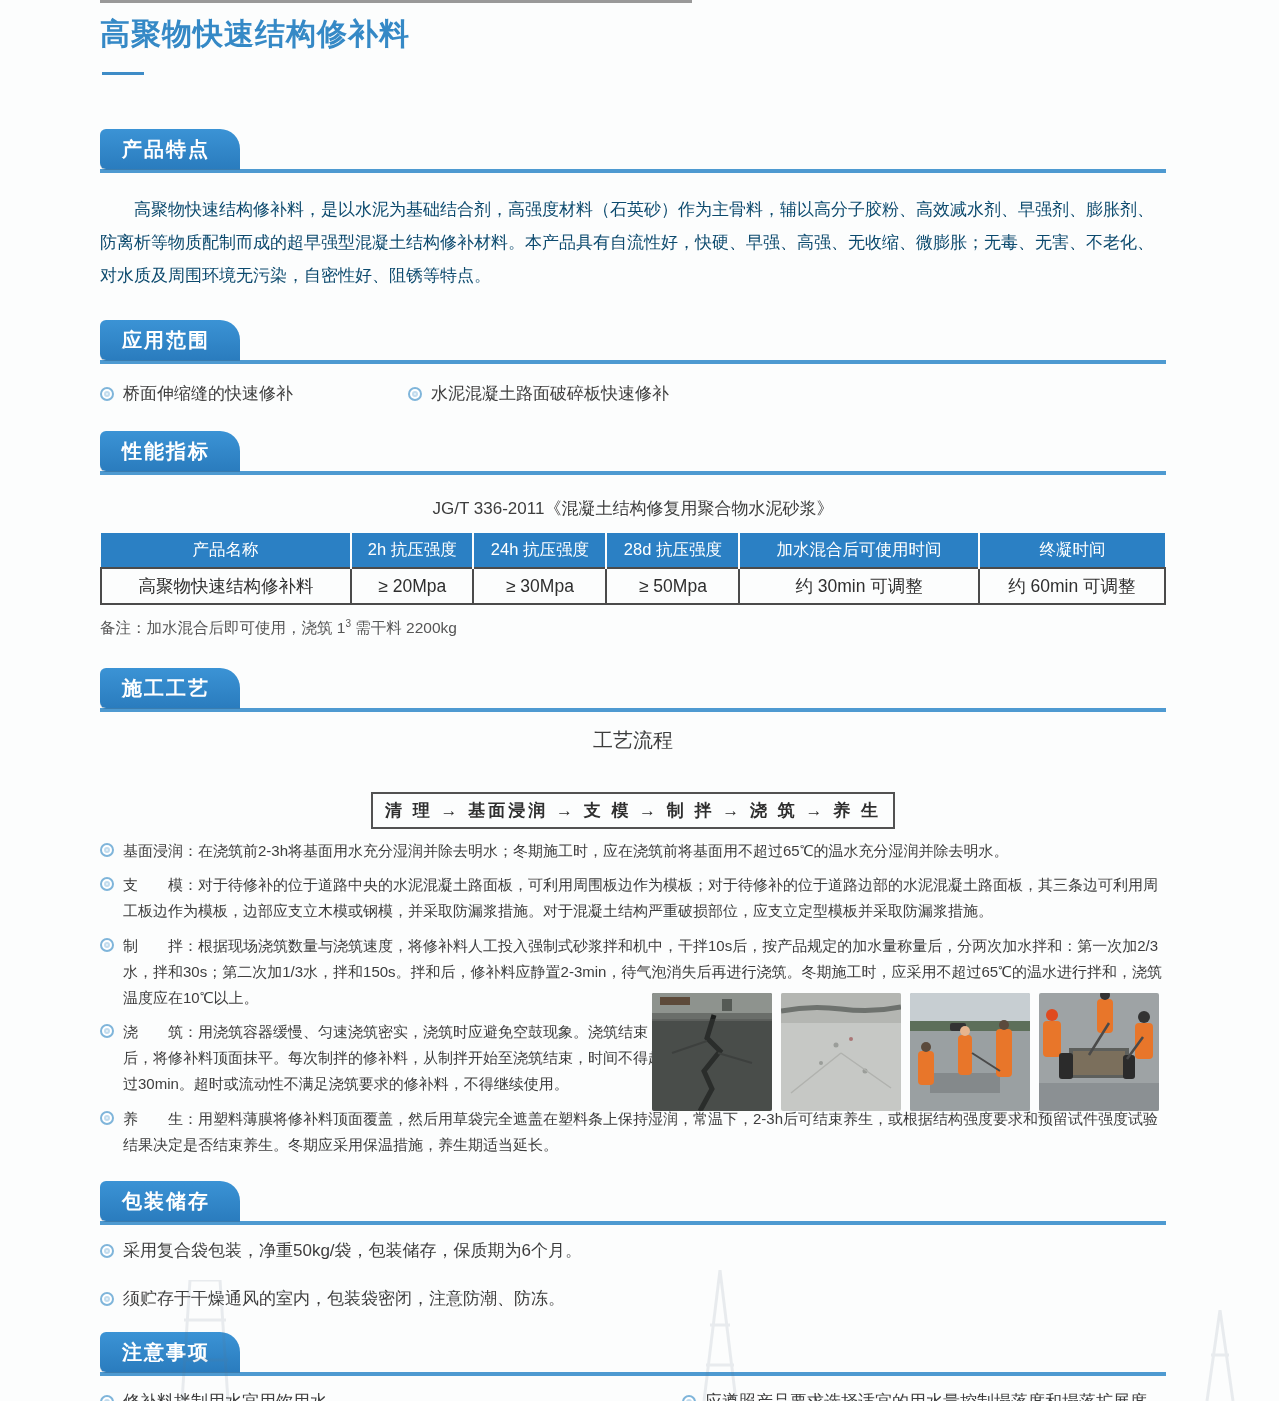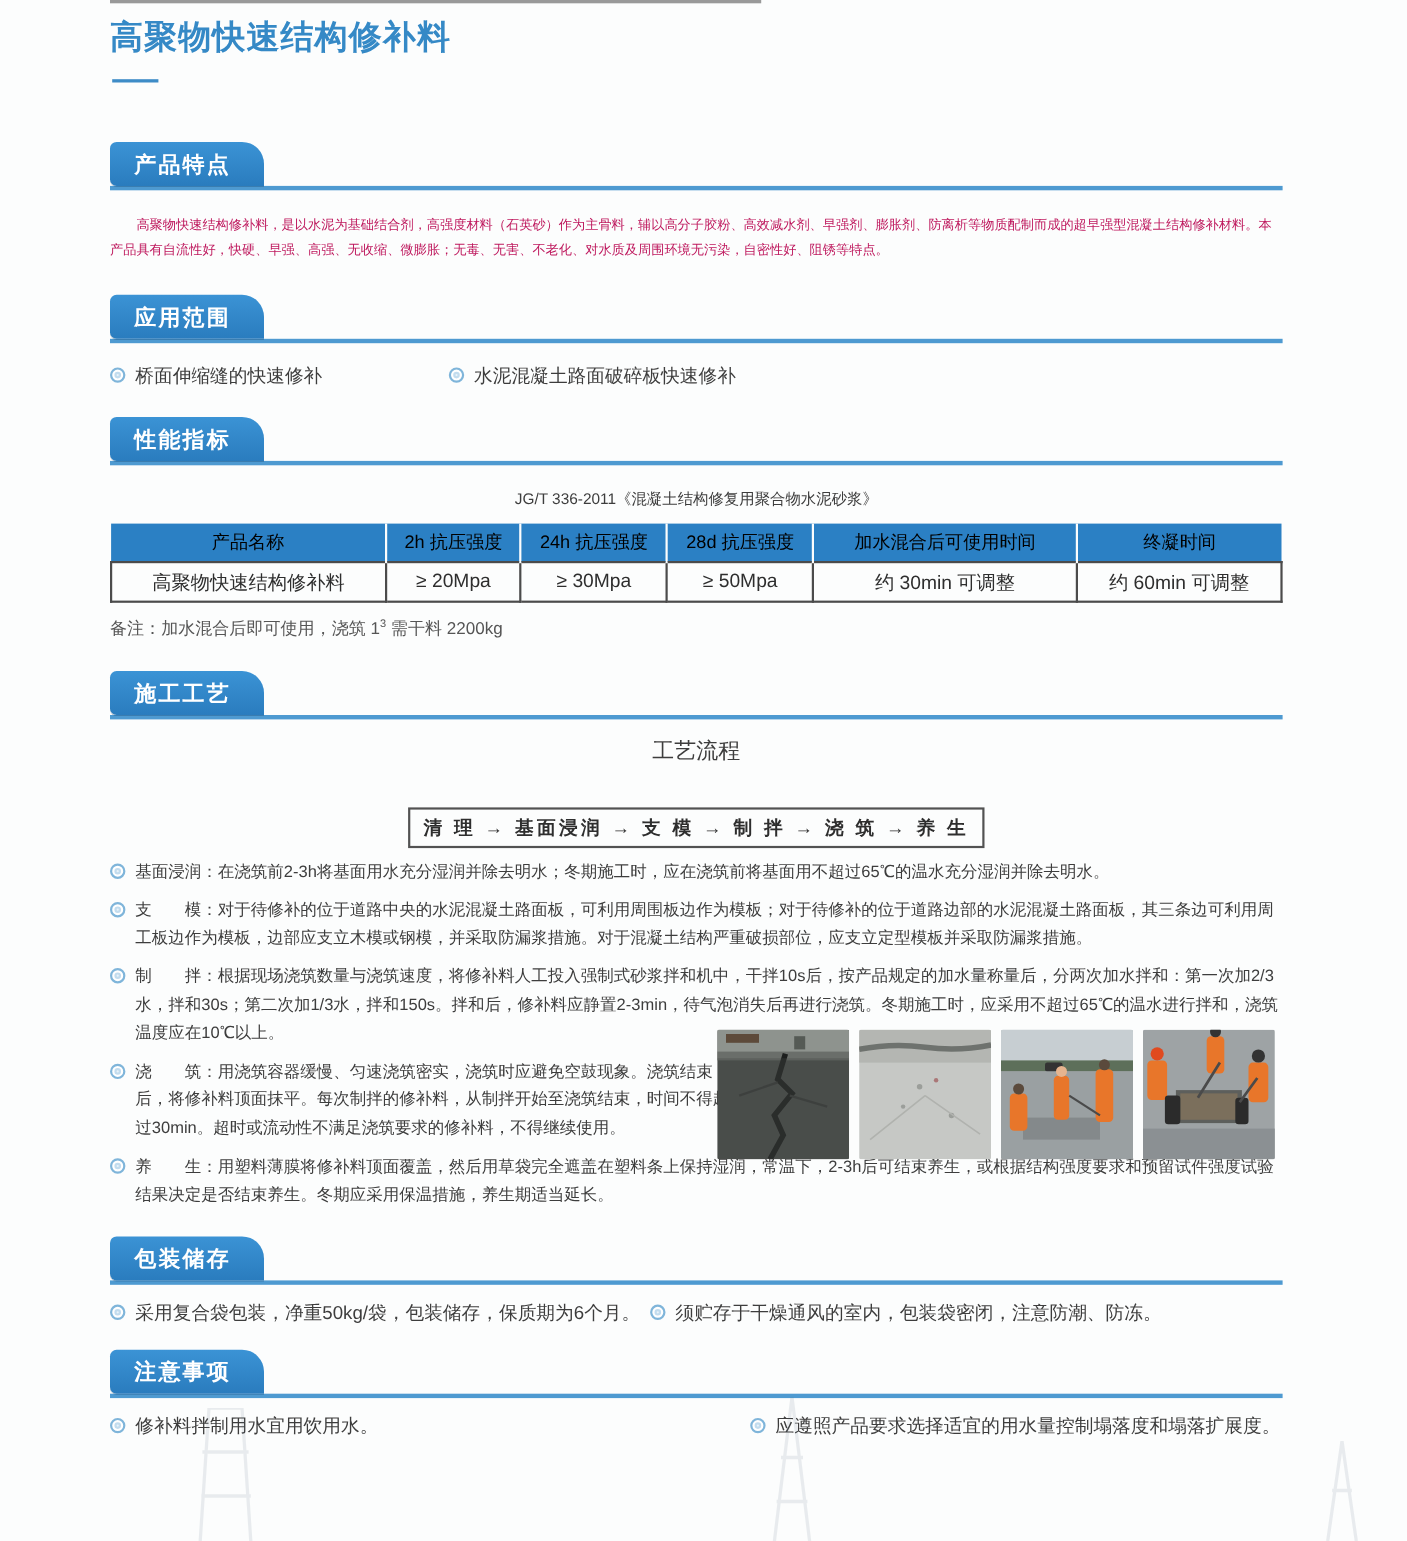--- a/index.html
+++ b/index.html
@@ -25,35 +25,35 @@
     display:inline-block; line-height:normal;
     background:linear-gradient(180deg,#3b93d5 0%, #2a7cbe 100%);
     color:#fff; font-weight:bold; font-size:20px; letter-spacing:2px;
     padding:7px 30px 6px 22px;
     border-radius:6px 20px 0 6px;
     box-shadow:0 1px 0 rgba(0,40,80,.25);
     font-family:Liberation Serif, serif;
   }
 
   .sec-features { margin-top:54px; }
-  .features-para { margin:20px 0 0 0; font-size:12px; line-height:1.95; color:#be185d; text-indent:2em; }
+  .features-para { margin:20px 0 0 0; font-size:17px; line-height:1.95; color:#0c4a6e; text-indent:2em; }
 
   .sec-apps { margin-top:28px; }
   .apps-row { display:flex; margin-top:18px; }
   .apps-row .bullet-item:first-child { width:308px; }
 
   .bullet-item { display:flex; align-items:center; gap:9px; font-size:17px; color:#3d3d3d; }
   .ring { flex:none; width:14px; height:14px; border:2px solid #7fb5da; border-radius:50%; position:relative; background:#fff; }
   .ring::after { content:""; position:absolute; inset:2px; border-radius:50%; border:2px solid #c2dcee; background:#eaf3f9; }
 
   .sec-perf { margin-top:26px; }
-  .standard-line { margin-top:22px; text-align:center; font-size:14px; color:#3d3d3d; }
+  .standard-line { margin-top:22px; text-align:center; font-size:17px; color:#3d3d3d; }
   table.spec { width:100%; border-collapse:collapse; margin-top:13px; table-layout:fixed; }
   table.spec thead th {
-    background:#2b80c4; color:#000000; font-weight:normal; font-size:16.5px;
+    background:#2b80c4; color:#ffffff; font-weight:normal; font-size:16.5px;
     padding:6px 2px; border-left:2px solid #fcfdfd;
   }
   table.spec thead th:first-child { border-left:none; }
   table.spec tbody td {
     border:2px solid #4b4b4b; text-align:center; font-size:17.5px; color:#2e2e2e;
     padding:5px 2px;
   }
   .table-note { margin-top:13px; font-size:15.5px; color:#555; }
   .table-note sup { font-size:10px; }
 
@@ -65,21 +65,21 @@
   .steps { margin-top:4px; }
   .step { display:flex; align-items:flex-start; gap:9px; margin-top:9px; font-size:15px; line-height:1.72; color:#3d3d3d; }
   .step .ring { margin-top:5px; }
   .step-pour { position:relative; }
   .step-pour .step-text { max-width:545px; display:block; }
   .photo-strip { position:absolute; left:552px; top:-26px; display:flex; gap:9px; }
   .photo { width:120px; height:118px; border-radius:2px; overflow:hidden; flex:none; }
   .photo svg { display:block; }
 
   .sec-pack { margin-top:24px; }
-  .pack-list { margin-top:14px; display:flex; flex-direction:row; gap:9px;align-items:center; }
+  .pack-list { margin-top:14px; display:flex; flex-direction:column; gap:25px; }
 
   .sec-notes { margin-top:22px; }
   .notes-grid { margin-top:14px; display:grid; grid-template-columns:582px 1fr; row-gap:10px; }
 
   .watermark { position:absolute; opacity:.12; }
 </style>
 </head>
 <body>
 
 <div class="page">

